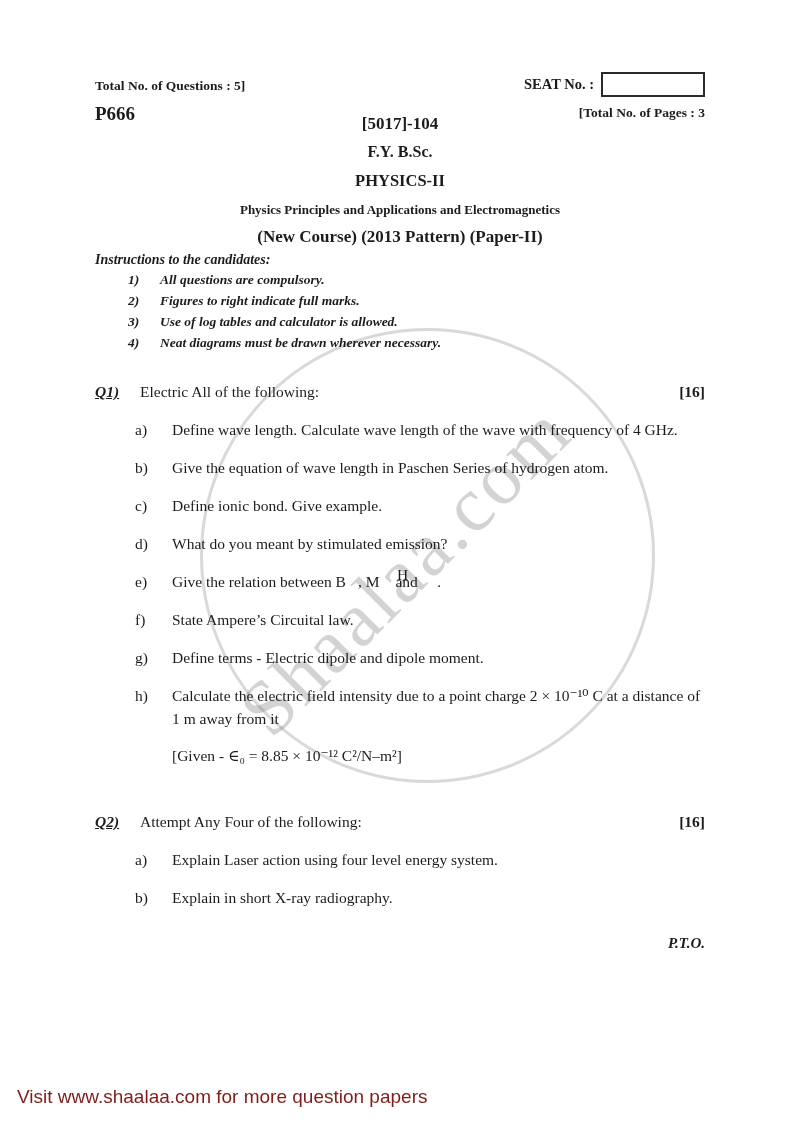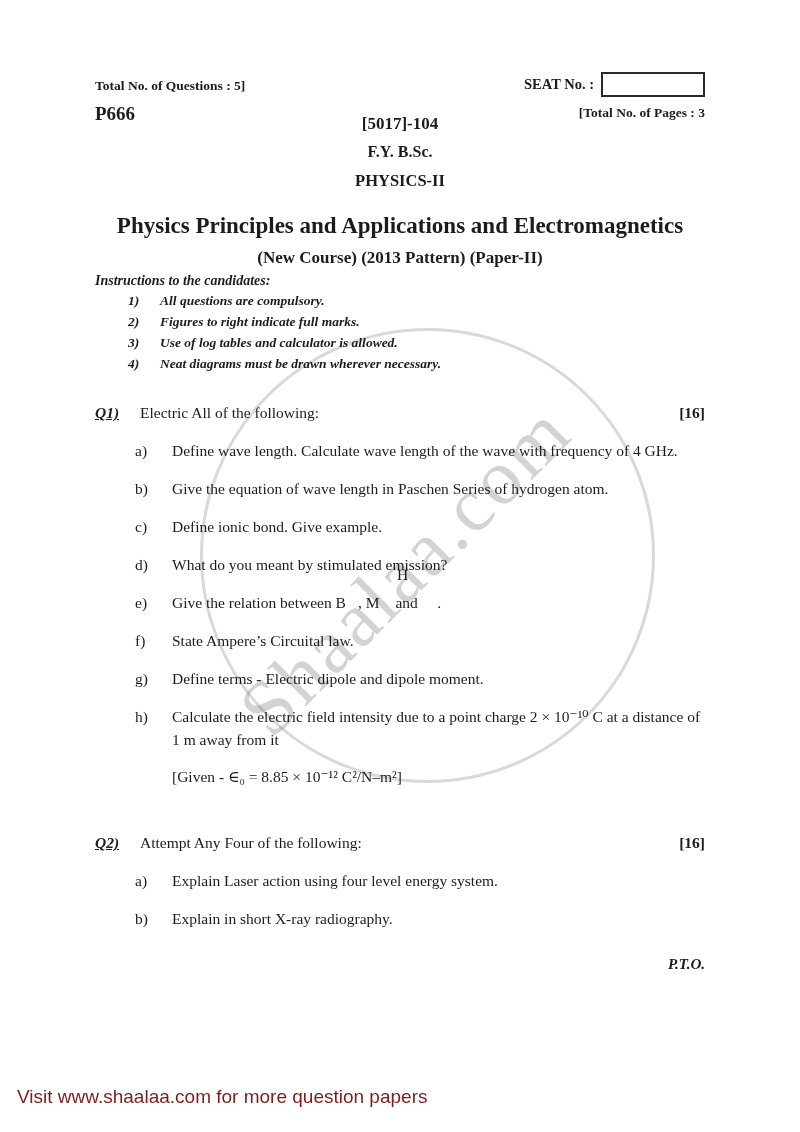--- a/index.html
+++ b/index.html
@@ -29,21 +29,21 @@
   .seat-box { width:104px; height:25px; border:2px solid #2a2a2a; background:#fff; }
 
   .hdr-row2 { position:relative; height:40px; margin-top:4px; }
   .paper-id { position:absolute; left:0; top:2px; font-size:19px; font-weight:bold; }
   .paper-code { position:absolute; left:50%; transform:translateX(-50%); top:13px; font-size:17px; font-weight:bold; }
   .total-pages { position:absolute; right:0; top:4px; font-size:13.5px; font-weight:bold; }
 
   .center-heads { text-align:center; }
   .h-course { font-size:16px; font-weight:bold; margin-top:2px; }
   .h-subject { font-size:16.5px; font-weight:bold; margin-top:10px; }
-  .h-title { font-size:23px; font-weight:bold; margin-top:22px; }
+  .h-title { font-size:13px; font-weight:bold; margin-top:11px; }
   .h-subtitle { font-size:17px; font-weight:bold; margin-top:9px; }
 
   .time-row { display:flex; justify-content:space-between; font-weight:bold; font-style:italic; font-size:14px; margin-top:22px; }
   .ins-heading { font-weight:bold; font-style:italic; font-size:14px; margin-top:5px; }
   .ins-list { margin-top:4px; }
   .ins-item { display:flex; margin-bottom:5px; font-weight:bold; font-style:italic; font-size:13.5px; line-height:16px; }
   .ins-num { width:32px; margin-left:33px; flex:none; }
   .ins-text { flex:1; }
 
   .question { margin-top:30px; }

